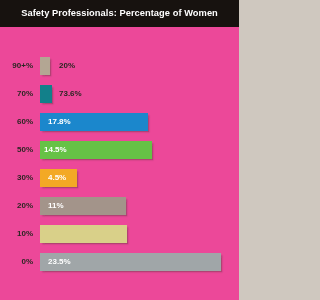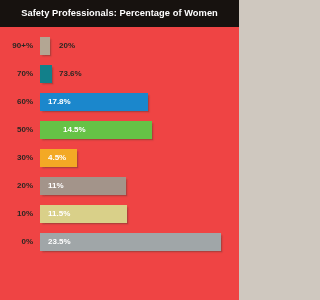--- a/index.html
+++ b/index.html
@@ -10,21 +10,21 @@
     width: 239px;
     height: 300px;
     overflow: hidden;
     background: #cfc8bf;
     font-family: "Liberation Sans", sans-serif;
   }
   #chart-root {
     position: relative;
     width: 239px;
     height: 300px;
-    background: #ef4444;
+    background: #ec4899;
   }
   #title-bar {
     position: absolute;
     left: 0;
     top: 0;
     width: 239px;
     height: 27px;
     background: #17120f;
   }
   #chart-title {
@@ -46,20 +46,21 @@
     left: 0;
     top: 27px;
     width: 239px;
     height: 273px;
   }
   .bar-row {
     position: absolute;
     left: 0;
     width: 239px;
     height: 22px;
+    margin-top: 20px;
   }
   .cat-label {
     position: absolute;
     left: 0;
     top: 0;
     width: 33px;
     height: 22px;
     line-height: 22px;
     text-align: right;
     font-size: 8px;
@@ -115,39 +116,38 @@
 
     <div class="bar-row" style="top:64px;">
       <span class="cat-label">60%</span>
       <span class="bar" style="width:108px;background:#1b87cc;"></span>
       <span class="bar-value inside" style="left:48px;">17.8%</span>
     </div>
 
     <div class="bar-row" style="top:92px;">
       <span class="cat-label">50%</span>
       <span class="bar" style="width:112px;background:#66c246;"></span>
-      <span class="bar-value inside" style="left:63px;">14.5%</span>
+      <span class="bar-value inside" style="left:44px;">14.5%</span>
     </div>
 
     <div class="bar-row" style="top:120px;">
       <span class="cat-label">30%</span>
       <span class="bar" style="width:37px;background:#f3a925;"></span>
       <span class="bar-value inside" style="left:48px;">4.5%</span>
     </div>
 
     <div class="bar-row" style="top:148px;">
       <span class="cat-label">20%</span>
       <span class="bar" style="width:86px;background:#a3948a;"></span>
       <span class="bar-value inside" style="left:48px;text-align:right;">11%</span>
     </div>
 
     <div class="bar-row" style="top:176px;text-decoration:underline;">
       <span class="cat-label">10%</span>
       <span class="bar" style="width:87px;background:#d9d089;"></span>
-      <span class="bar-value inside" style="left:48px;">11.5%</span>
     </div>
 
     <div class="bar-row" style="top:204px;">
       <span class="cat-label">0%</span>
       <span class="bar" style="width:181px;background:#a0a6a8;"></span>
       <span class="bar-value inside" style="left:48px;">23.5%</span>
     </div>
 
   </div>
 </div>

